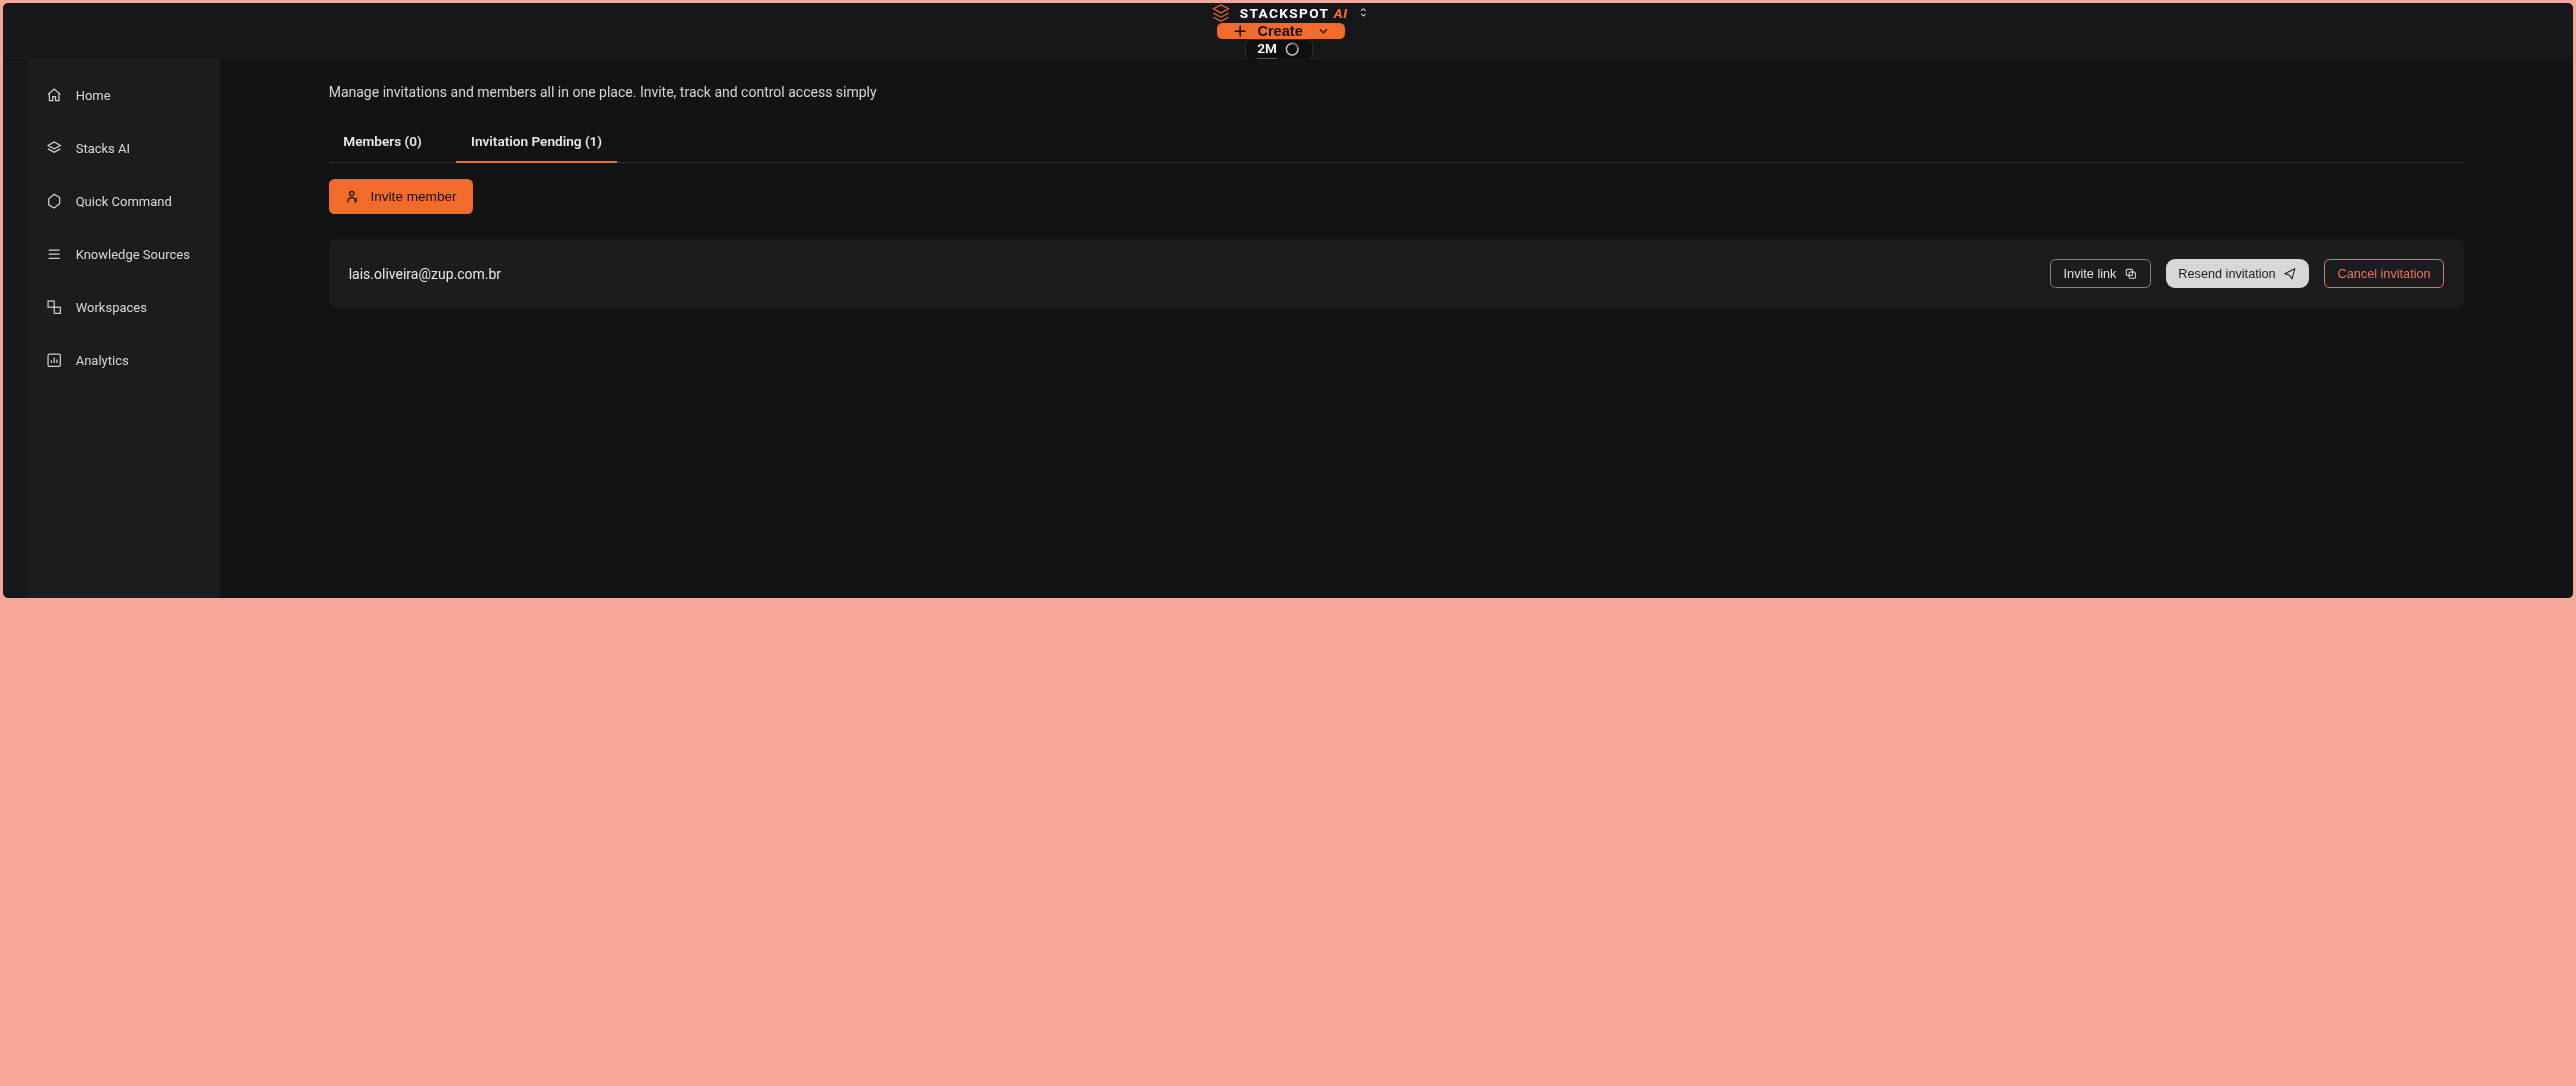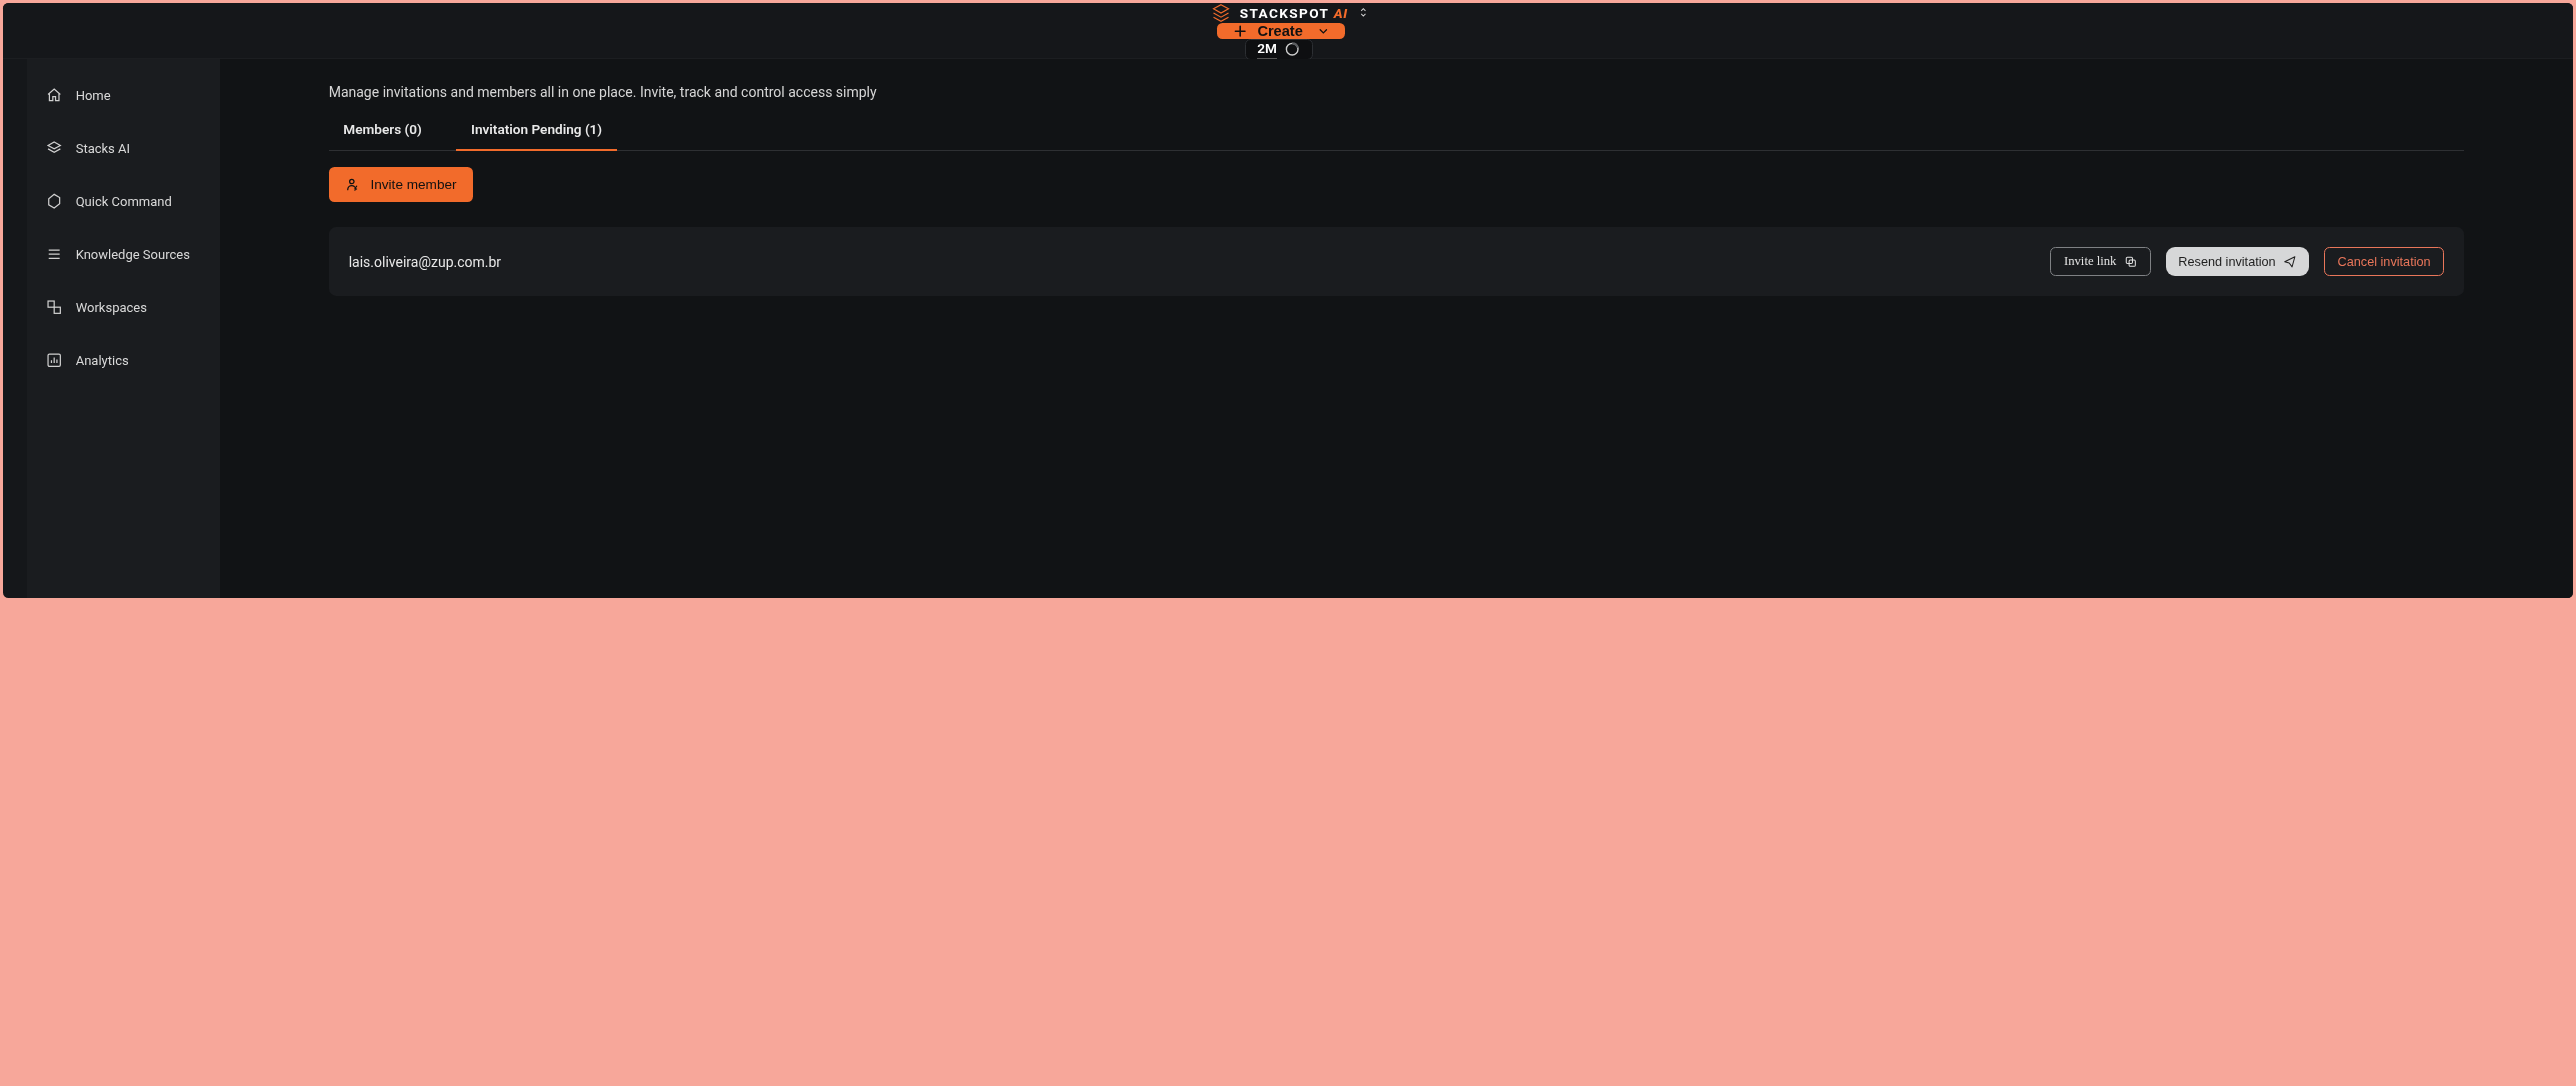--- a/index.html
+++ b/index.html
@@ -112,21 +112,21 @@
   }
   h1.page-title {
     font-size: 27px;
     font-weight: 700;
     color:#fff;
     margin-bottom: 9px;
   }
   .page-sub {
     font-size: 14px;
     color:#d6d6d6;
-    margin-bottom: 12px;
+    margin-bottom: 24px;
   }
   .tabs {
     display:flex;
     border-bottom:0.9px solid #2e3033;
     gap: 20px;
     margin-bottom: 16px;
   }
   .tab {
     padding: 9px 14.6px 12.7px 14.6px;
     font-size:13.6px;
@@ -173,21 +173,20 @@
   .btn-outline {
     display:inline-flex; align-items:center; gap:7.3px;
     background:transparent;
     color:#e2e2e2;
     border:0.9px solid #7f8184;
     border-radius:5.5px;
     height:29px;
     padding:0 12.7px;
     font-size:12.7px;
     cursor:pointer;
-    font-family:Liberation Serif, serif;
   }
   .btn-light {
     display:inline-flex; align-items:center; gap:7.3px;
     background:#d6d7d8;
     color:#1f1f1f;
     border:none;
     border-radius:9px;
     height:29px;
     padding:0 12.7px;
     font-size:12.7px;

